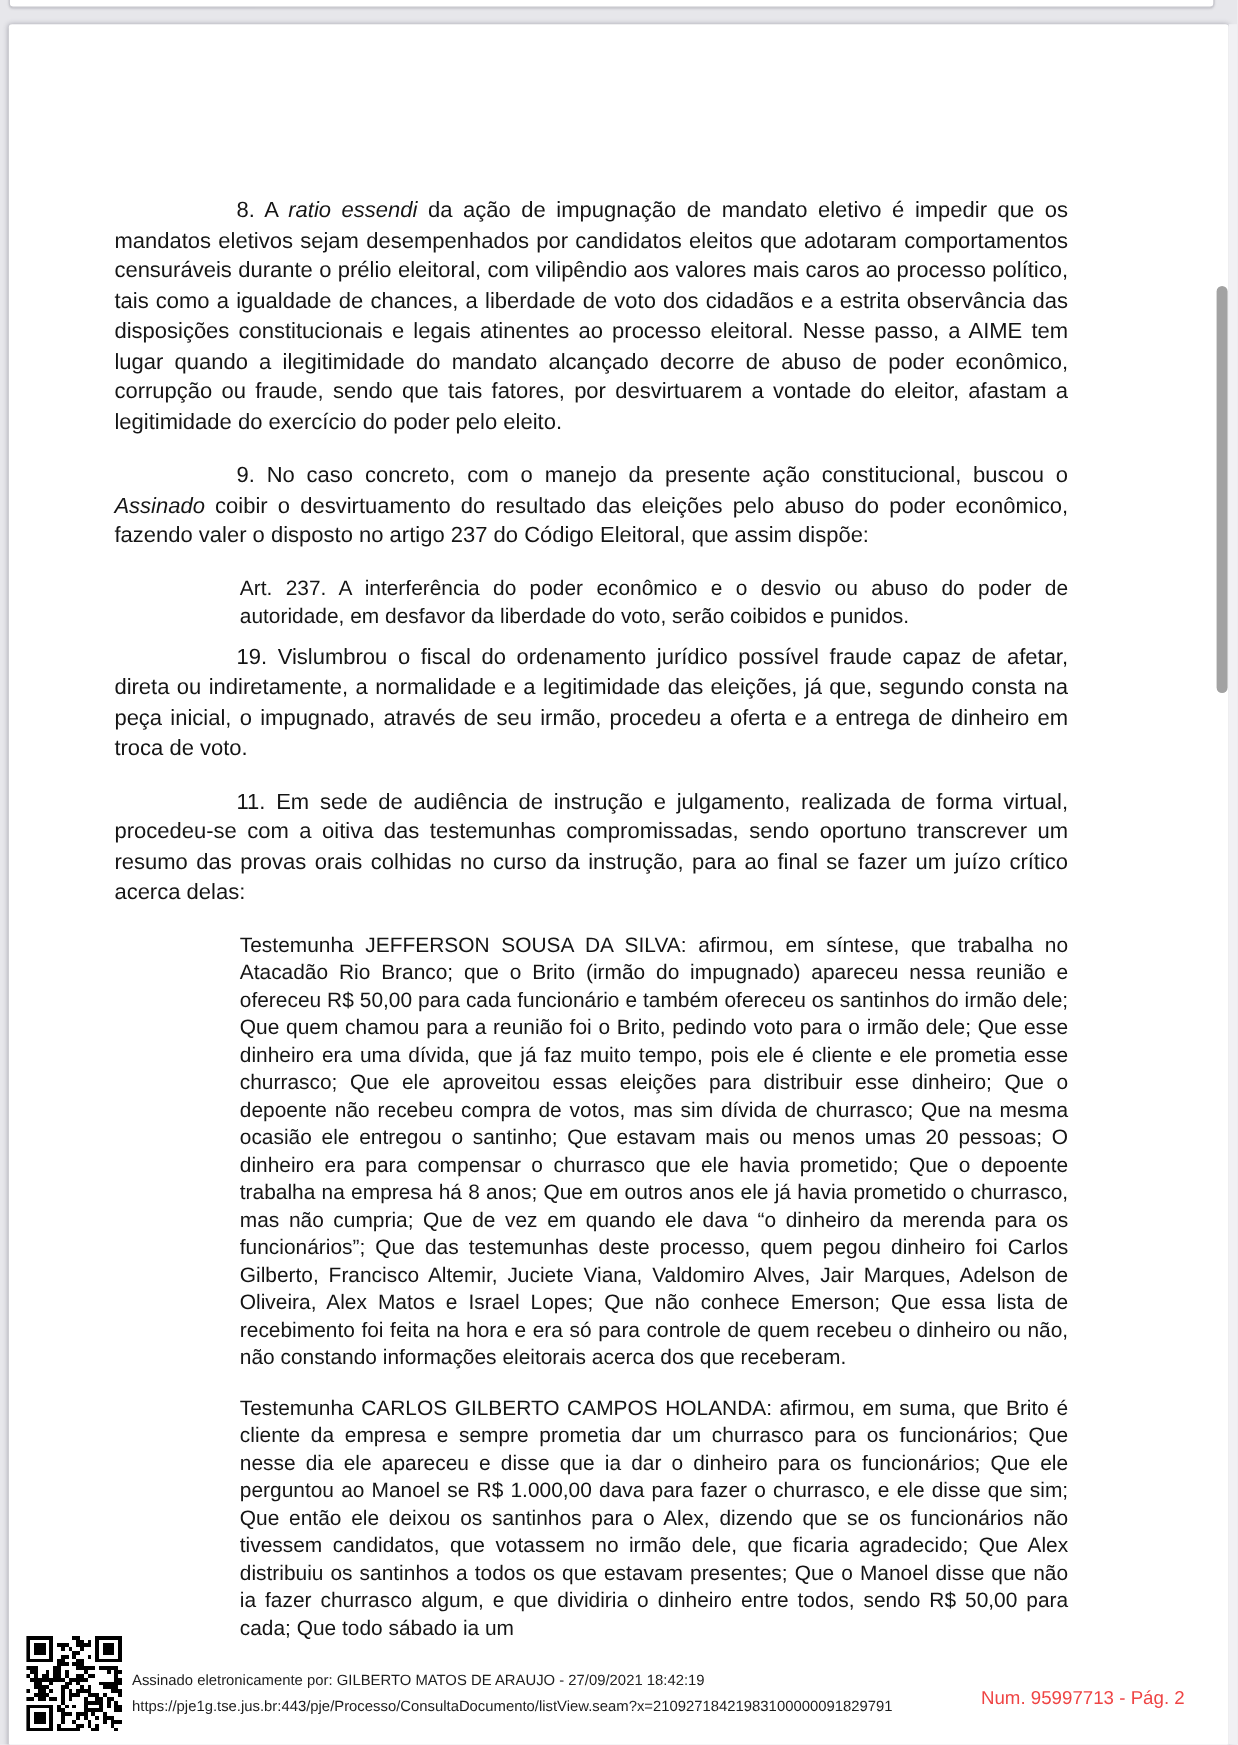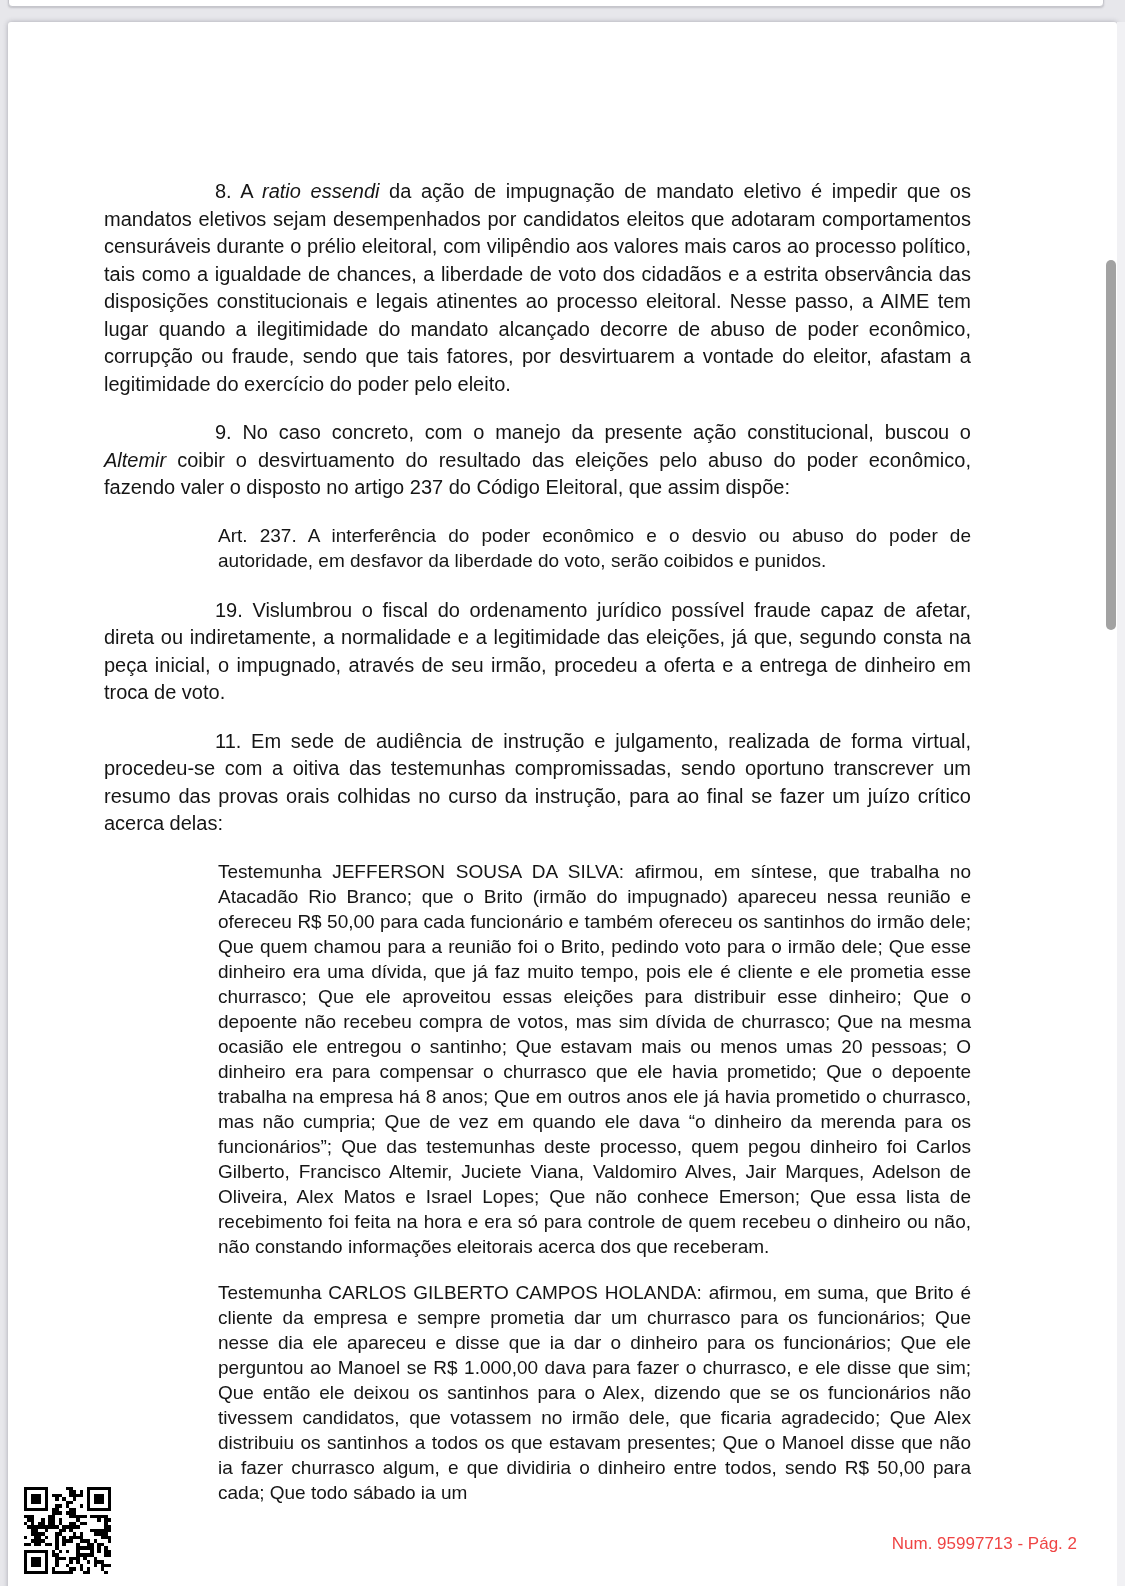--- a/index.html
+++ b/index.html
@@ -37,21 +37,21 @@
   }
   .para {
     font-size: 20px; line-height: 27.5px;
     text-indent: 111px;
     margin: 0 0 21px 0;
   }
   .block {
     font-size: 19px; line-height: 25px;
     margin: 0 0 21px 114px;
   }
-  .block.quote { margin-bottom: 24px; }
+  .block.quote { margin-bottom: 12px; }
   .block b { font-weight: normal; }
   .para i { font-style: italic; }
 
   
   .qr {
     position: absolute; left: 16px; top: 1465px;
     width: 87px; height: 87px;
   }
   .sig-block {
     position: absolute; left: 112px; top: 1494px;
@@ -82,21 +82,21 @@
 
 <div class="viewer">
 
   <div class="prev-page-edge"></div>
 
   <div class="page">
     <div class="content">
 
       <p class="para"><span>8. A </span><i>ratio essendi</i><span> da ação de impugnação de mandato eletivo é impedir que os mandatos eletivos sejam desempenhados por candidatos eleitos que adotaram comportamentos censuráveis durante o prélio eleitoral, com vilipêndio aos valores mais caros ao processo político, tais como a igualdade de chances, a liberdade de voto dos cidadãos e a estrita observância das disposições constitucionais e legais atinentes ao processo eleitoral. Nesse passo, a AIME tem lugar quando a ilegitimidade do mandato alcançado decorre de abuso de poder econômico, corrupção ou fraude, sendo que tais fatores, por desvirtuarem a vontade do eleitor, afastam a legitimidade do exercício do poder pelo eleito.</span></p>
 
-      <p class="para"><span>9. No caso concreto, com o manejo da presente ação constitucional, buscou o </span><i>Altemir</i><span> coibir o desvirtuamento do resultado das eleições pelo abuso do poder econômico, fazendo valer o disposto no artigo 237 do Código Eleitoral, que assim dispõe:</span></p>
+      <p class="para"><span>9. No caso concreto, com o manejo da presente ação constitucional, buscou o </span><i>Assinado</i><span> coibir o desvirtuamento do resultado das eleições pelo abuso do poder econômico, fazendo valer o disposto no artigo 237 do Código Eleitoral, que assim dispõe:</span></p>
 
       <p class="block quote">Art. 237. A interferência do poder econômico e o desvio ou abuso do poder de autoridade, em desfavor da liberdade do voto, serão coibidos e punidos.</p>
 
       <p class="para">19. Vislumbrou o fiscal do ordenamento jurídico possível fraude capaz de afetar, direta ou indiretamente, a normalidade e a legitimidade das eleições, já que, segundo consta na peça inicial, o impugnado, através de seu irmão, procedeu a oferta e a entrega de dinheiro em troca de voto.</p>
 
       <p class="para">11. Em sede de audiência de instrução e julgamento, realizada de forma virtual, procedeu-se com a oitiva das testemunhas compromissadas, sendo oportuno transcrever um resumo das provas orais colhidas no curso da instrução, para ao final se fazer um juízo crítico acerca delas:</p>
 
       <p class="block"><b>Testemunha JEFFERSON SOUSA DA SILVA:</b><span> afirmou, em síntese, que trabalha no Atacadão Rio Branco; que o Brito (irmão do impugnado) apareceu nessa reunião e ofereceu R$ 50,00 para cada funcionário e também ofereceu os santinhos do irmão dele; Que quem chamou para a reunião foi o Brito, pedindo voto para o irmão dele; Que esse dinheiro era uma dívida, que já faz muito tempo, pois ele é cliente e ele prometia esse churrasco; Que ele aproveitou essas eleições para distribuir esse dinheiro; Que o depoente não recebeu compra de votos, mas sim dívida de churrasco; Que na mesma ocasião ele entregou o santinho; Que estavam mais ou menos umas 20 pessoas; O dinheiro era para compensar o churrasco que ele havia prometido; Que o depoente trabalha na empresa há 8 anos; Que em outros anos ele já havia prometido o churrasco, mas não cumpria; Que de vez em quando ele dava “o dinheiro da merenda para os funcionários”; Que das testemunhas deste processo, quem pegou dinheiro foi Carlos Gilberto, Francisco Altemir, Juciete Viana, Valdomiro Alves, Jair Marques, Adelson de Oliveira, Alex Matos e Israel Lopes; Que não conhece Emerson; Que essa lista de recebimento foi feita na hora e era só para controle de quem recebeu o dinheiro ou não, não constando informações eleitorais acerca dos que receberam.</span></p>
 
       <p class="block"><b>Testemunha CARLOS GILBERTO CAMPOS HOLANDA:</b><span> afirmou, em suma, que Brito é cliente da empresa e sempre prometia dar um churrasco para os funcionários; Que nesse dia ele apareceu e disse que ia dar o dinheiro para os funcionários; Que ele perguntou ao Manoel se R$ 1.000,00 dava para fazer o churrasco, e ele disse que sim; Que então ele deixou os santinhos para o Alex, dizendo que se os funcionários não tivessem candidatos, que votassem no irmão dele, que ficaria agradecido; Que Alex distribuiu os santinhos a todos os que estavam presentes; Que o Manoel disse que não ia fazer churrasco algum, e que dividiria o dinheiro entre todos, sendo R$ 50,00 para cada; Que todo sábado ia um</span></p>
@@ -319,20 +319,22 @@
         <rect x="2" y="2" width="3" height="3" fill="#000"></rect>
         <rect x="18" y="0" width="7" height="7" fill="#000"></rect>
         <rect x="19" y="1" width="5" height="5" fill="#fff"></rect>
         <rect x="20" y="2" width="3" height="3" fill="#000"></rect>
         <rect x="0" y="18" width="7" height="7" fill="#000"></rect>
         <rect x="1" y="19" width="5" height="5" fill="#fff"></rect>
         <rect x="2" y="20" width="3" height="3" fill="#000"></rect>
       </svg>
 
     <div class="sig-block">
+      <div>Assinado eletronicamente por: GILBERTO MATOS DE ARAUJO - 27/09/2021 18:42:19</div>
+      <div>https://pje1g.tse.jus.br:443/pje/Processo/ConsultaDocumento/listView.seam?x=21092718421983100000091829791</div>
     </div>
 
     <div class="page-num">Num. 95997713 - Pág. 2</div>
   </div>
 
   <div class="scroll-track"></div>
   <div class="scroll-thumb"></div>
 
 </div>
 

